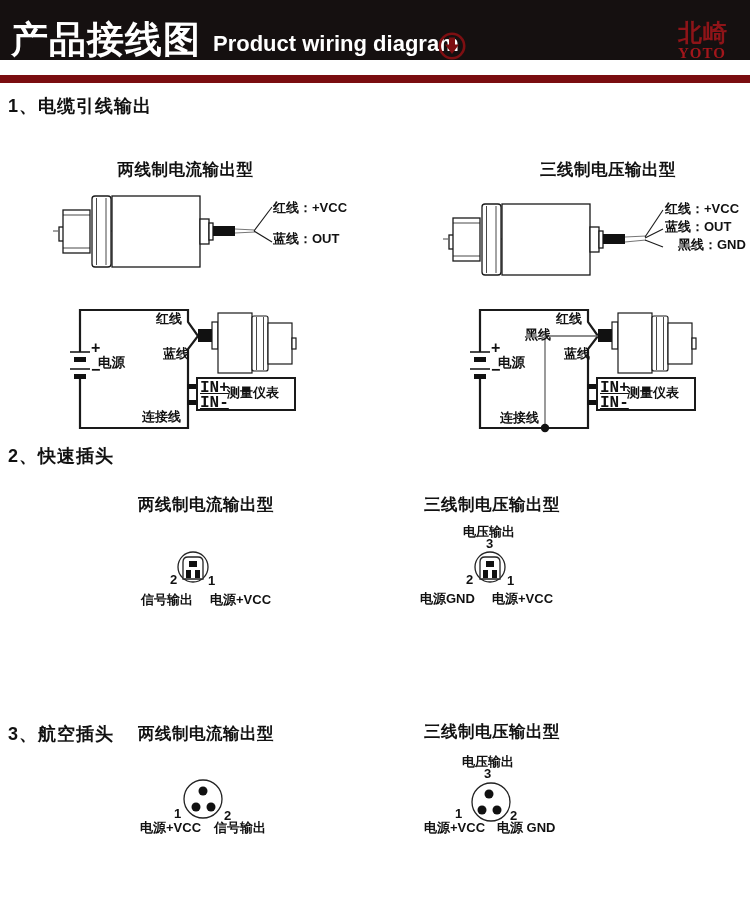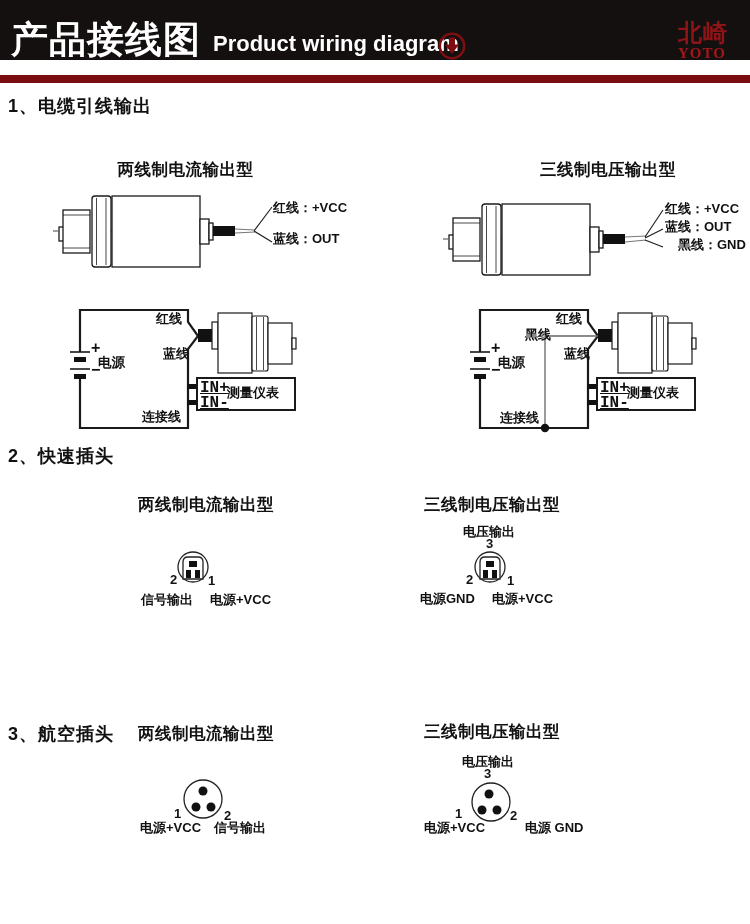--- a/index.html
+++ b/index.html
@@ -218,15 +218,15 @@
   <div class="lbl" style="left:174px;top:807px;">1</div>
   <div class="lbl" style="left:224px;top:809px;">2</div>
   <div class="lbl" style="left:140px;top:821px;">电源+VCC</div>
   <div class="lbl" style="left:214px;top:821px;">信号输出</div>
 
   <div class="lbl" style="left:462px;top:755px;">电压输出</div>
   <div class="lbl" style="left:484px;top:767px;">3</div>
   <div class="lbl" style="left:455px;top:807px;">1</div>
   <div class="lbl" style="left:510px;top:809px;">2</div>
   <div class="lbl" style="left:424px;top:821px;">电源+VCC</div>
-  <div class="lbl" style="left:525px;top:821px;">电源 GND</div>
+  <div class="lbl" style="left:497px;top:821px;">电源 GND</div>
 
 </div>
 
 </body></html>

